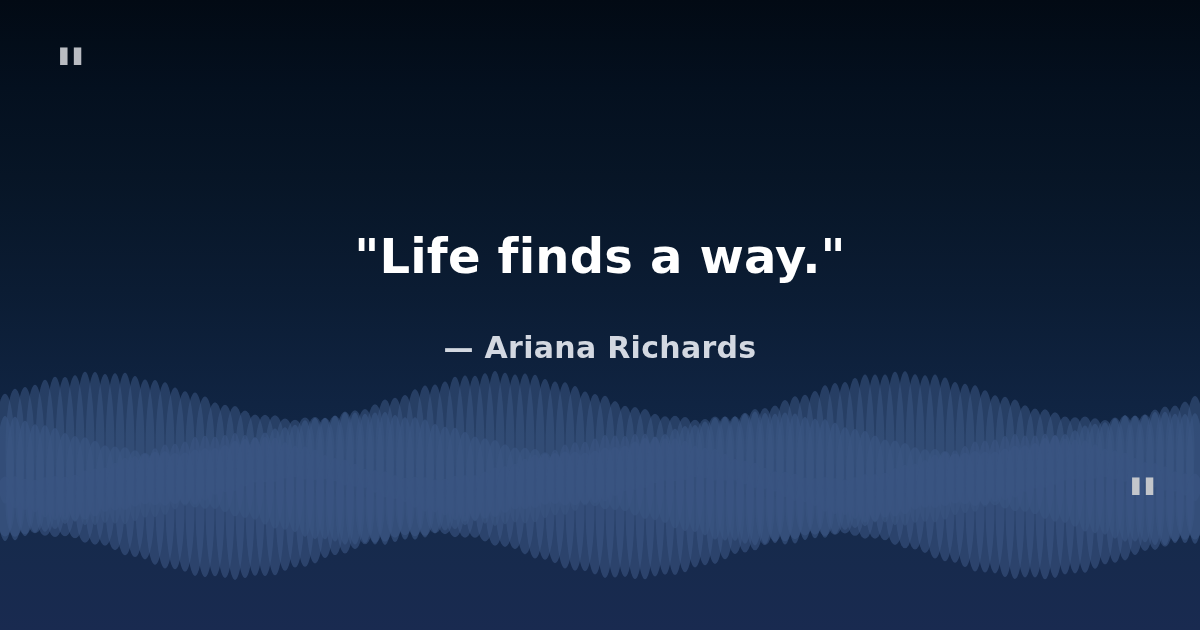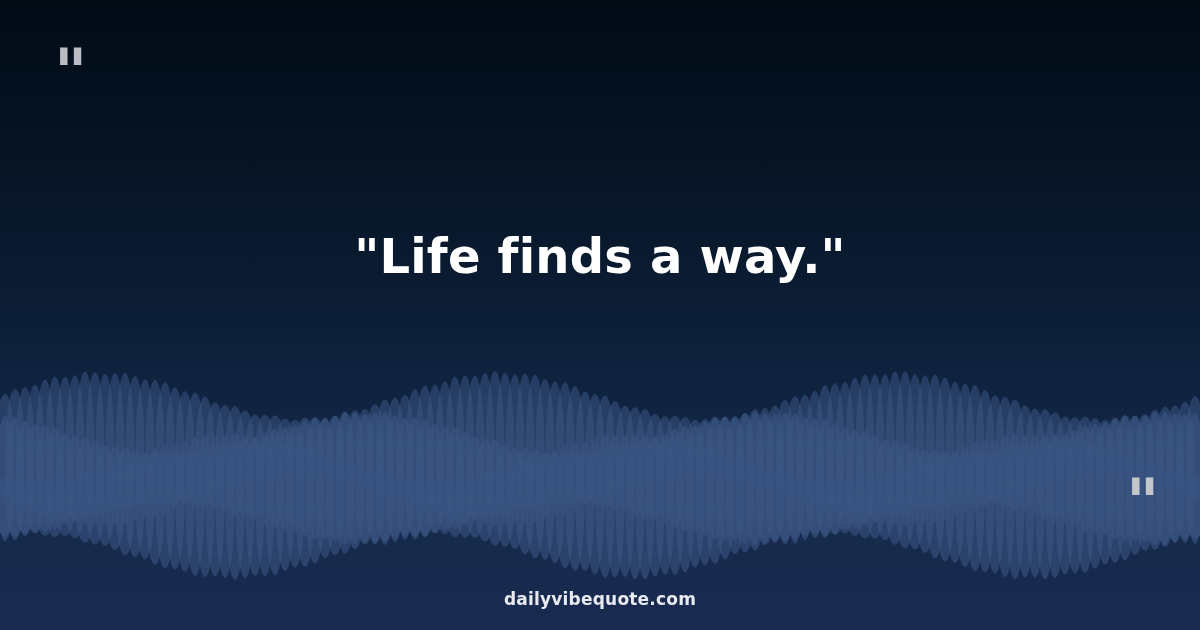--- a/index.html
+++ b/index.html
@@ -490,17 +490,17 @@
       </g>
   </svg>
 
   <div class="corner-quote" id="quote-mark-top">"</div>
 
   <div class="corner-quote" id="quote-mark-bottom">"</div>
 
   <div id="text-block">
     <div id="quote-text">"Life finds a way."</div>
 
+    <div id="quote-author">— Ariana Richards</div>
   </div>
 
-  <div id="site-footer">dailyvibequote.com</div>
 
 </div>
 
 </body></html>

